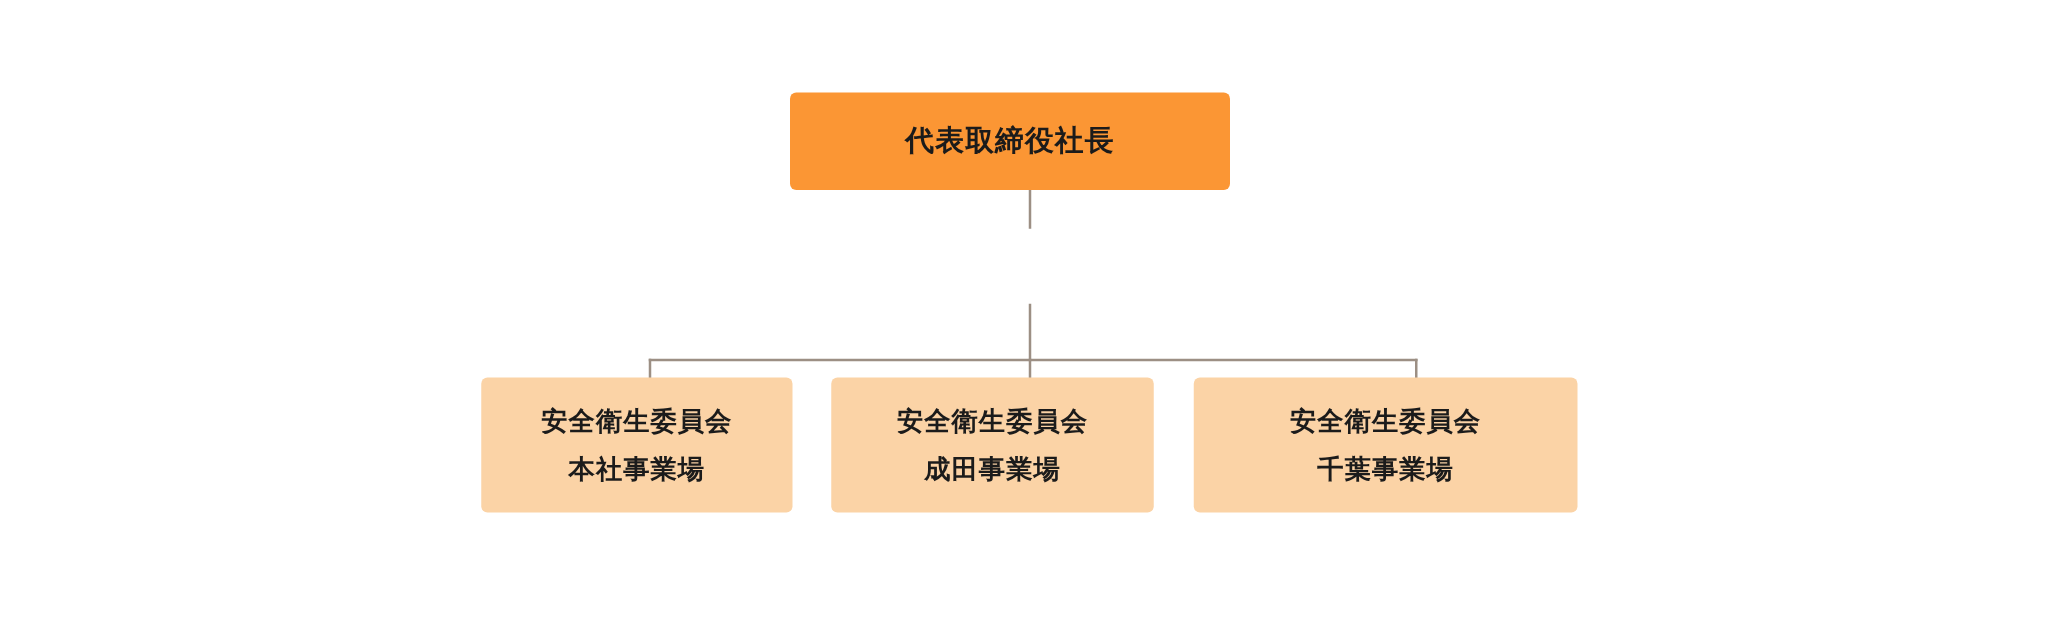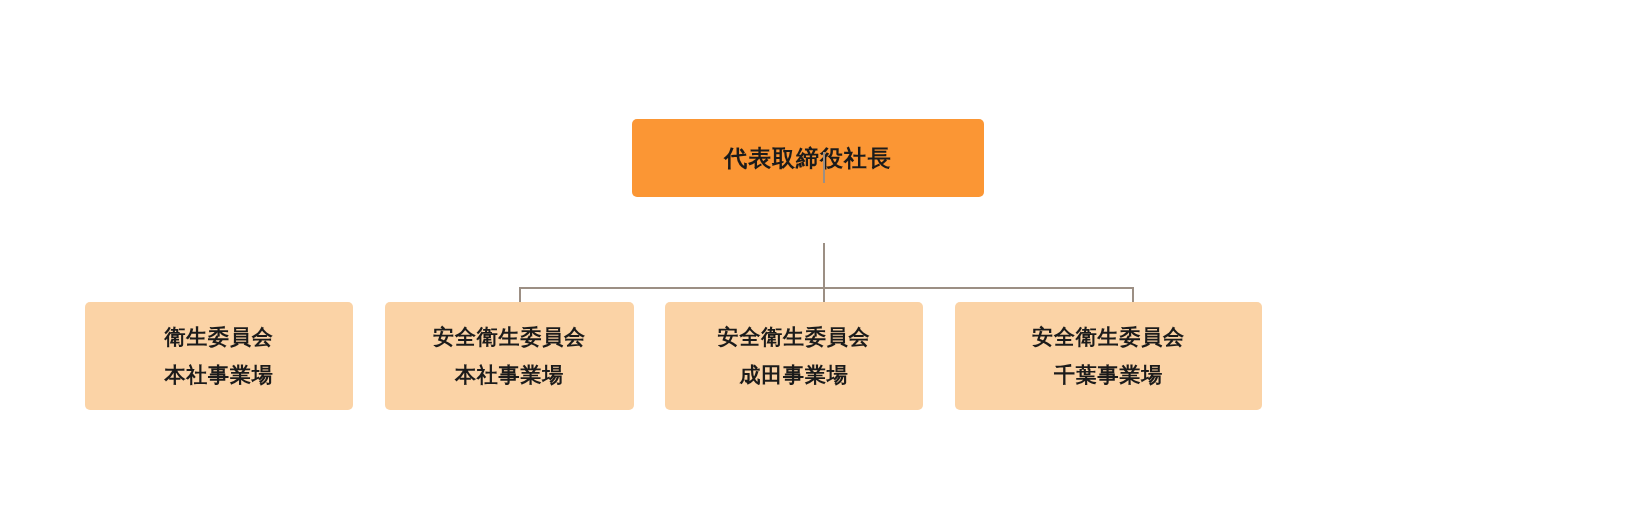--- a/index.html
+++ b/index.html
@@ -66,39 +66,35 @@
   }
 
   .node .line-1 { display: block; }
   .node .line-2 { display: block; margin-top: 15px; }
 </style>
 </head>
 <body>
 
 <div id="org-chart">
 
-  <div class="node level-1" style="left:632px; top:74px; width:352px; height:78px;margin-top:45px;">
+  <div class="node level-1" style="left:632px; top:74px; width:352px; height:78px;">
     <span class="line-1">代表取締役社長</span>
   </div>
 
   <div class="connector v" style="left:823px; top:152px; height:31px;"></div>
 
 
   <div class="connector v" style="left:823px; top:243px; height:46px;"></div>
 
   <div class="connector h" style="left:519px; top:287px; width:615px;"></div>
 
   <div class="connector v" style="left:519px; top:287px; height:16px;"></div>
   <div class="connector v" style="left:823px; top:287px; height:16px;"></div>
   <div class="connector v" style="left:1132px; top:287px; height:16px;"></div>
 
-  <div class="node level-3" style="left:85px; top:302px; width:268px; height:108px;">
-    <span class="line-1">衛生委員会</span>
-    <span class="line-2">本社事業場</span>
-  </div>
 
   <div class="node level-3" style="left:385px; top:302px; width:249px; height:108px;">
     <span class="line-1">安全衛生委員会</span>
     <span class="line-2">本社事業場</span>
   </div>
 
   <div class="node level-3" style="left:665px; top:302px; width:258px; height:108px;">
     <span class="line-1">安全衛生委員会</span>
     <span class="line-2">成田事業場</span>
   </div>

